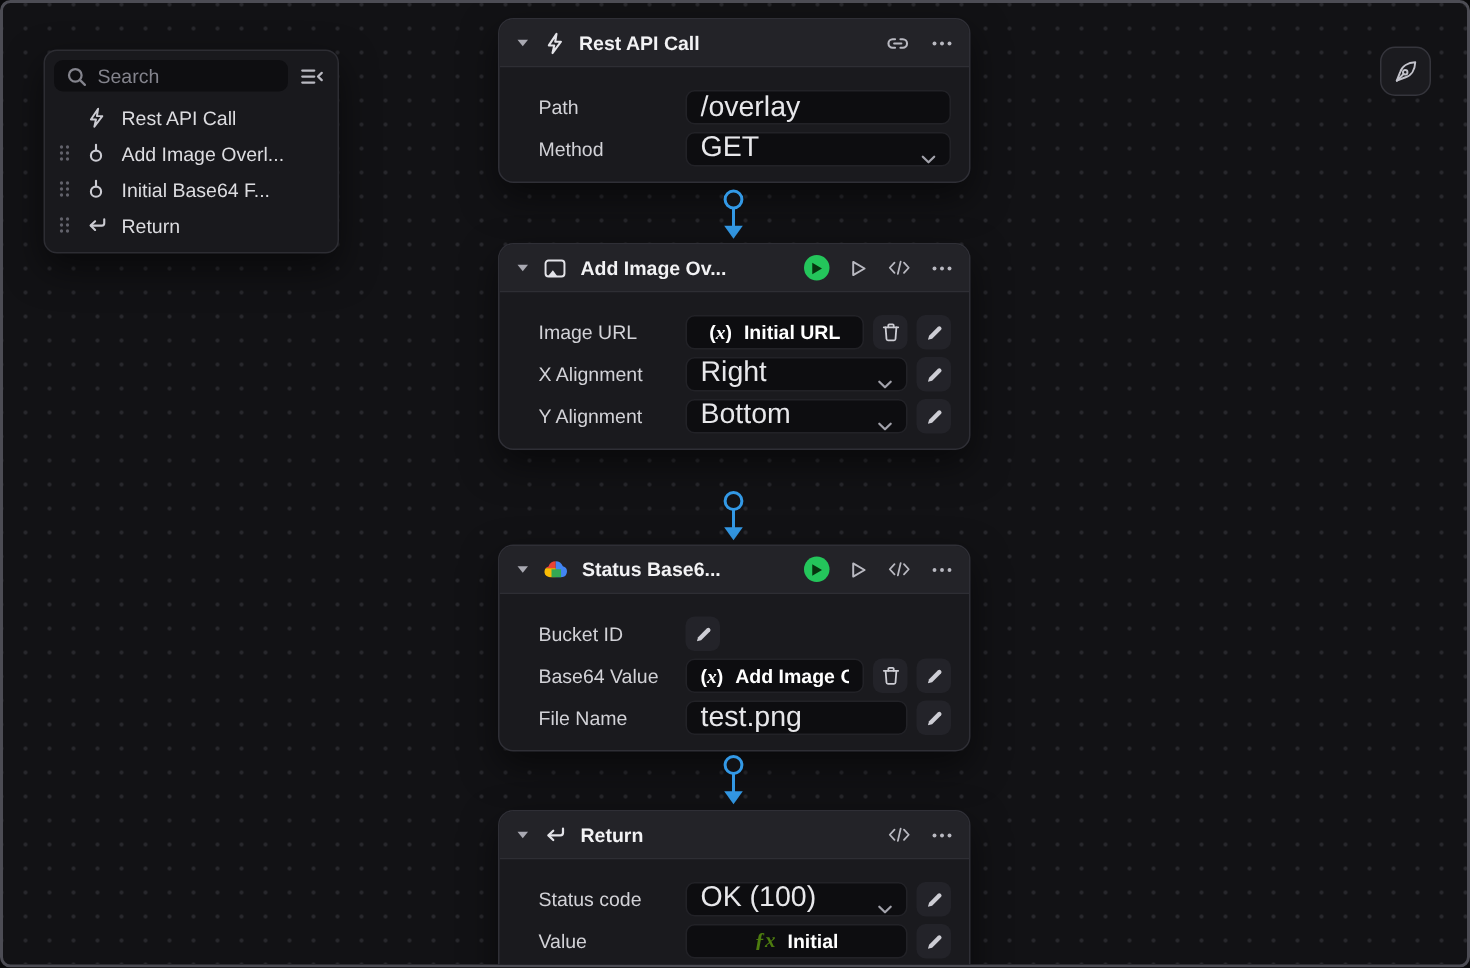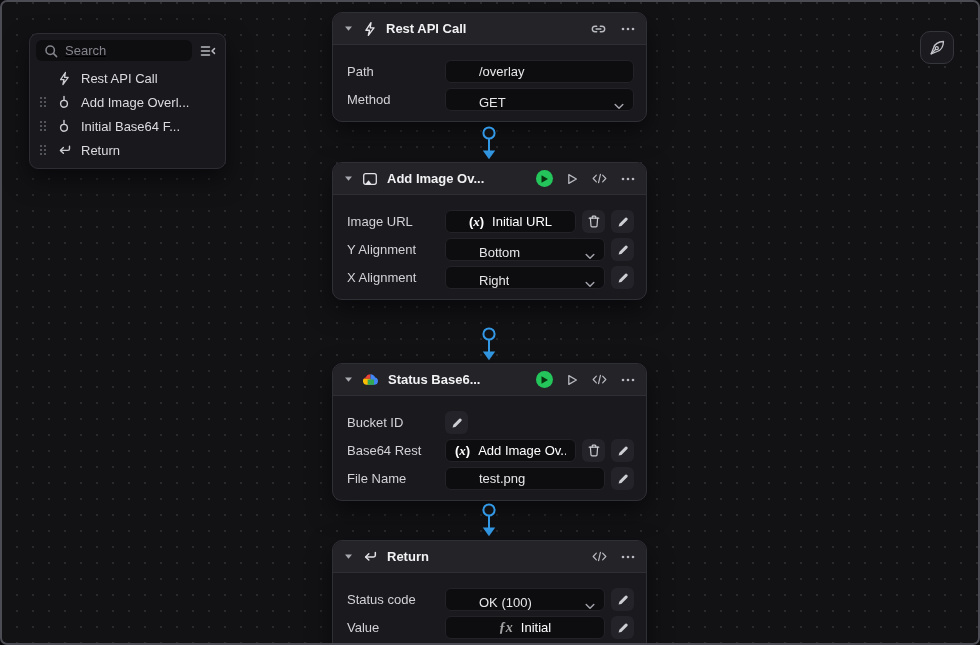--- a/index.html
+++ b/index.html
@@ -9,21 +9,21 @@
   .frame { position:relative; width:980px; height:645px; border:2px solid #4c4c54;
            border-radius:7px; overflow:hidden; background:#121215; }
   .canvas { position:absolute; inset:0;
             background-image:radial-gradient(circle,#28282d 1.1px,transparent 1.5px);
             background-size:16px 16px; background-position:7px 9px; }
 
   
   .palette { position:absolute; left:27px; top:31px; width:197px; background:#19191d;
              border:1px solid #2d2d33; border-radius:9px; padding:6px;
              box-shadow:0 10px 24px rgba(0,0,0,.5); }
-  .searchbar { display:flex; align-items:center; gap:5px;text-decoration:underline; }
+  .searchbar { display:flex; align-items:center; gap:5px; }
   .searchfield { flex:1; min-width:0; display:flex; align-items:center; gap:7px; height:21px;
                  background:#0e0e11; border-radius:6px; padding:0 8px; color:#84848d; }
   .searchfield input { flex:1; min-width:0; background:transparent; border:0; outline:0;
                  color:#d6d6da; font:13px "Liberation Sans",sans-serif; }
   .searchfield input::placeholder { color:#84848d; }
   .collapse-btn { flex:none; width:22px; height:21px; display:flex; align-items:center;
                  justify-content:center; background:transparent; border:0; color:#b9b9c1; cursor:pointer; }
   .plist { margin-top:5px; display:flex; flex-direction:column; }
   .pitem { display:flex; align-items:center; height:24px; gap:9px; padding:0 2px;
            border-radius:6px; cursor:pointer; }
@@ -39,34 +39,34 @@
            background:#232328; border-bottom:1px solid #2e2e34; border-radius:9px 9px 0 0; }
   .ncaret { flex:none; display:flex; color:#a9a9b2; background:none; border:0; cursor:pointer; }
   .nicon { flex:none; display:flex; color:#e3e3e8; }
   .ntitle { flex:1; min-width:0; font-size:13px; font-weight:600; color:#f2f2f4;
             white-space:nowrap; overflow:hidden; }
   .hact { flex:none; display:flex; align-items:center; gap:14px; }
   .hicon { display:flex; color:#b9b9c1; cursor:pointer; background:none; border:0; padding:0; }
   .runbtn { width:17px; height:17px; border-radius:50%; background:#24c55b; display:flex;
             align-items:center; justify-content:center; border:0; cursor:pointer; }
 
-  .nbody { padding:15px 12px 10px 14px; display:flex; flex-direction:column; gap:5px; }
+  .nbody { padding:15px 12px 10px 26px; display:flex; flex-direction:column; gap:5px; }
   .row { display:flex; align-items:center; gap:6px; height:23px; }
   .flabel { flex:none; width:92px; font-size:13px; color:#d2d2d7; white-space:nowrap; }
   .field { flex:1; min-width:0; height:23px; display:flex; align-items:center;
            background:#0d0d10; border:1px solid #222227; border-radius:6px;
            padding:0 9px; cursor:pointer; }
-  .fval { font-size:13px; color:#e7e7ea; white-space:nowrap; overflow:hidden;margin-left:24px; }
+  .fval { font-size:19px; color:#e7e7ea; white-space:nowrap; overflow:hidden; }
   .select { justify-content:space-between; gap:6px;align-items:flex-end; }
   .chev { flex:none; color:#a2a2ab; display:flex; }
   .center { justify-content:center; gap:8px; }
-  .chipval { font-size:13px; font-weight:400; color:#ffffff; white-space:nowrap; overflow:hidden; }
+  .chipval { font-size:13px; font-weight:700; color:#ffffff; white-space:nowrap; overflow:hidden; }
   .varx { font-size:13px; font-weight:600; color:#ffffff; }
   .varx i { font-style:italic; font-family:"Liberation Serif",serif; }
-  .fxico { font:italic 700 14px "Liberation Serif",serif; color:#a3a3a3; }
+  .fxico { font:italic 700 14px "Liberation Serif",serif; color:#4d7c0f; }
   .iconbtn { flex:none; width:23px; height:23px; border-radius:6px; background:#232329;
              border:0; display:flex; align-items:center; justify-content:center;
              color:#cdcdd4; cursor:pointer; }
 
   
   .connector { position:absolute; left:477px; width:20px; height:34px; cursor:pointer; }
 
   
   .pen-btn { position:absolute; left:918px; top:29px; width:34px; height:33px;
              border-radius:10px; background:#1b1b1f; border:1px solid #35353c;
@@ -283,39 +283,39 @@
                 <path d="M2.4 3.2 L3 11 a1 1 0 0 0 1 .9 h4 a1 1 0 0 0 1-.9 L9.6 3.2"></path>
               </svg>
         </button>
         <button class="iconbtn">
           <svg width="12" height="12" viewBox="0 0 12 12" fill="currentColor">
                 <path d="M1.6 10.5 L2.4 7.8 L8.3 1.8 a1.5 1.5 0 0 1 2.1 2.1 L4.4 9.9 L1.6 10.5 Z"></path>
               </svg>
         </button>
       </div>
       <div class="row">
-        <span class="flabel">Y Alignment</span>
+        <span class="flabel">X Alignment</span>
         <div class="field select">
-          <span class="fval">Bottom</span>
+          <span class="fval">Right</span>
           <span class="chev">
             <svg width="10" height="7" viewBox="0 0 10 7" fill="none" stroke="currentColor" stroke-width="1.5" stroke-linecap="round" stroke-linejoin="round">
                   <polyline points="1.2,1.5 5,5.2 8.8,1.5"></polyline>
                 </svg>
           </span>
         </div>
         <button class="iconbtn">
           <svg width="12" height="12" viewBox="0 0 12 12" fill="currentColor">
                 <path d="M1.6 10.5 L2.4 7.8 L8.3 1.8 a1.5 1.5 0 0 1 2.1 2.1 L4.4 9.9 L1.6 10.5 Z"></path>
               </svg>
         </button>
       </div>
       <div class="row">
-        <span class="flabel">X Alignment</span>
+        <span class="flabel">Y Alignment</span>
         <div class="field select">
-          <span class="fval">Right</span>
+          <span class="fval">Bottom</span>
           <span class="chev">
             <svg width="10" height="7" viewBox="0 0 10 7" fill="none" stroke="currentColor" stroke-width="1.5" stroke-linecap="round" stroke-linejoin="round">
                   <polyline points="1.2,1.5 5,5.2 8.8,1.5"></polyline>
                 </svg>
           </span>
         </div>
         <button class="iconbtn">
           <svg width="12" height="12" viewBox="0 0 12 12" fill="currentColor">
                 <path d="M1.6 10.5 L2.4 7.8 L8.3 1.8 a1.5 1.5 0 0 1 2.1 2.1 L4.4 9.9 L1.6 10.5 Z"></path>
               </svg>
@@ -385,21 +385,21 @@
     <div class="nbody">
       <div class="row">
         <span class="flabel">Bucket ID</span>
         <button class="iconbtn">
           <svg width="12" height="12" viewBox="0 0 12 12" fill="currentColor">
                 <path d="M1.6 10.5 L2.4 7.8 L8.3 1.8 a1.5 1.5 0 0 1 2.1 2.1 L4.4 9.9 L1.6 10.5 Z"></path>
               </svg>
         </button>
       </div>
       <div class="row">
-        <span class="flabel">Base64 Rest</span>
+        <span class="flabel">Base64 Value</span>
         <div class="field center">
           <span class="varx">(<i>x</i>)</span>
           <span class="chipval">Add Image Ov...</span>
         </div>
         <button class="iconbtn">
           <svg width="12" height="13" viewBox="0 0 12 13" fill="none" stroke="currentColor" stroke-width="1.2" stroke-linecap="round" stroke-linejoin="round">
                 <line x1="1.2" y1="3.2" x2="10.8" y2="3.2"></line>
                 <path d="M4.2 3.2 V1.9 a.7.7 0 0 1 .7-.7 h2.2 a.7.7 0 0 1 .7.7 V3.2"></path>
                 <path d="M2.4 3.2 L3 11 a1 1 0 0 0 1 .9 h4 a1 1 0 0 0 1-.9 L9.6 3.2"></path>
               </svg>

